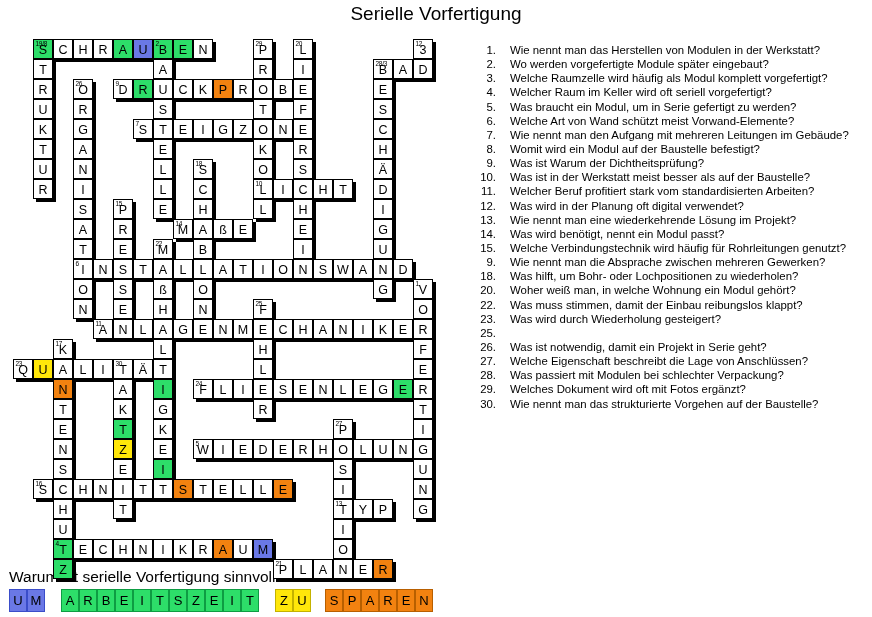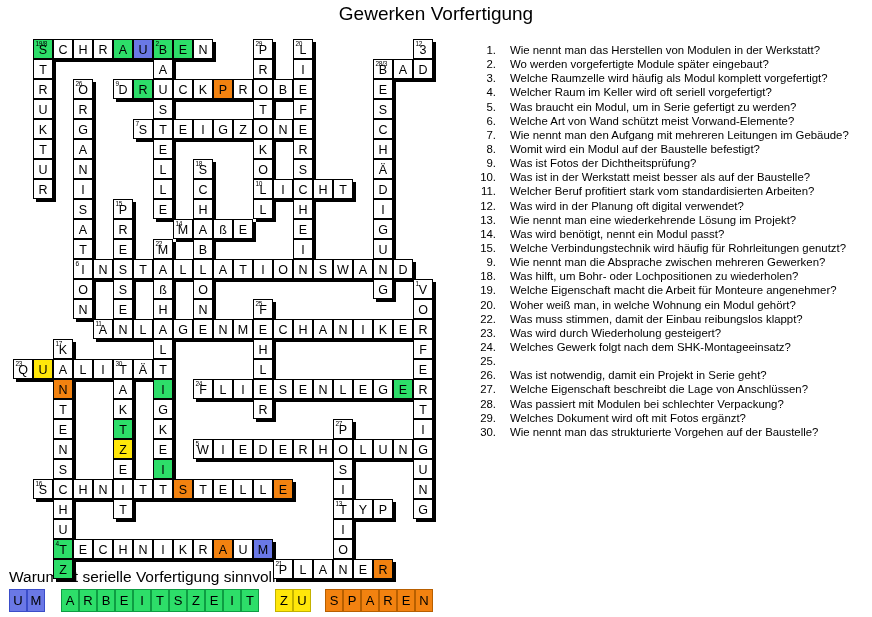--- a/index.html
+++ b/index.html
@@ -38,21 +38,21 @@
   #answer-row{position:absolute;left:0;top:0;width:872px;height:617px;pointer-events:none;}
   .ans-cell{
     position:absolute;width:18px;height:23px;box-sizing:border-box;
     display:flex;align-items:center;justify-content:center;
     font-size:13px;border:1.5px solid #000;pointer-events:auto;
   }
 </style>
 </head>
 <body>
 
-<div class="title">Gewerken Vorfertigung</div>
+<div class="title">Serielle Vorfertigung</div>
 
 <div id="grid">
     <div class="word-shadow" style="left: 36px; top: 42px; width: 180px; height: 20px;"></div>
     <div class="word-shadow" style="left: 36px; top: 42px; width: 20px; height: 160px;"></div>
     <div class="word-shadow" style="left: 156px; top: 42px; width: 20px; height: 180px;"></div>
     <div class="word-shadow" style="left: 256px; top: 42px; width: 20px; height: 180px;"></div>
     <div class="word-shadow" style="left: 296px; top: 42px; width: 20px; height: 240px;"></div>
     <div class="word-shadow" style="left: 416px; top: 42px; width: 20px; height: 40px;"></div>
     <div class="word-shadow" style="left: 376px; top: 62px; width: 60px; height: 20px;"></div>
     <div class="word-shadow" style="left: 376px; top: 62px; width: 20px; height: 240px;"></div>
@@ -889,21 +889,21 @@
     <div class="q-row">
       <span class="q-num">7.</span>
       <span class="q-text">Wie nennt man den Aufgang mit mehreren Leitungen im Gebäude?</span>
     </div>
     <div class="q-row">
       <span class="q-num">8.</span>
       <span class="q-text">Womit wird ein Modul auf der Baustelle befestigt?</span>
     </div>
     <div class="q-row">
       <span class="q-num">9.</span>
-      <span class="q-text">Was ist Fotos der Dichtheitsprüfung?</span>
+      <span class="q-text">Was ist Warum der Dichtheitsprüfung?</span>
     </div>
     <div class="q-row">
       <span class="q-num">10.</span>
       <span class="q-text">Was ist in der Werkstatt meist besser als auf der Baustelle?</span>
     </div>
     <div class="q-row">
       <span class="q-num">11.</span>
       <span class="q-text">Welcher Beruf profitiert stark vom standardisierten Arbeiten?</span>
     </div>
     <div class="q-row">
@@ -924,38 +924,30 @@
     </div>
     <div class="q-row">
       <span class="q-num">9.</span>
       <span class="q-text">Wie nennt man die Absprache zwischen mehreren Gewerken?</span>
     </div>
     <div class="q-row">
       <span class="q-num">18.</span>
       <span class="q-text">Was hilft, um Bohr- oder Lochpositionen zu wiederholen?</span>
     </div>
     <div class="q-row">
-      <span class="q-num">19.</span>
-      <span class="q-text">Welche Eigenschaft macht die Arbeit für Monteure angenehmer?</span>
-    </div>
-    <div class="q-row">
       <span class="q-num">20.</span>
       <span class="q-text">Woher weiß man, in welche Wohnung ein Modul gehört?</span>
     </div>
     <div class="q-row">
       <span class="q-num">22.</span>
       <span class="q-text">Was muss stimmen, damit der Einbau reibungslos klappt?</span>
     </div>
     <div class="q-row">
       <span class="q-num">23.</span>
       <span class="q-text">Was wird durch Wiederholung gesteigert?</span>
-    </div>
-    <div class="q-row">
-      <span class="q-num">24.</span>
-      <span class="q-text">Welches Gewerk folgt nach dem SHK-Montageeinsatz?</span>
     </div>
     <div class="q-row">
       <span class="q-num">25.</span>
     </div>
     <div class="q-row">
       <span class="q-num">26.</span>
       <span class="q-text">Was ist notwendig, damit ein Projekt in Serie geht?</span>
     </div>
     <div class="q-row">
       <span class="q-num">27.</span>

